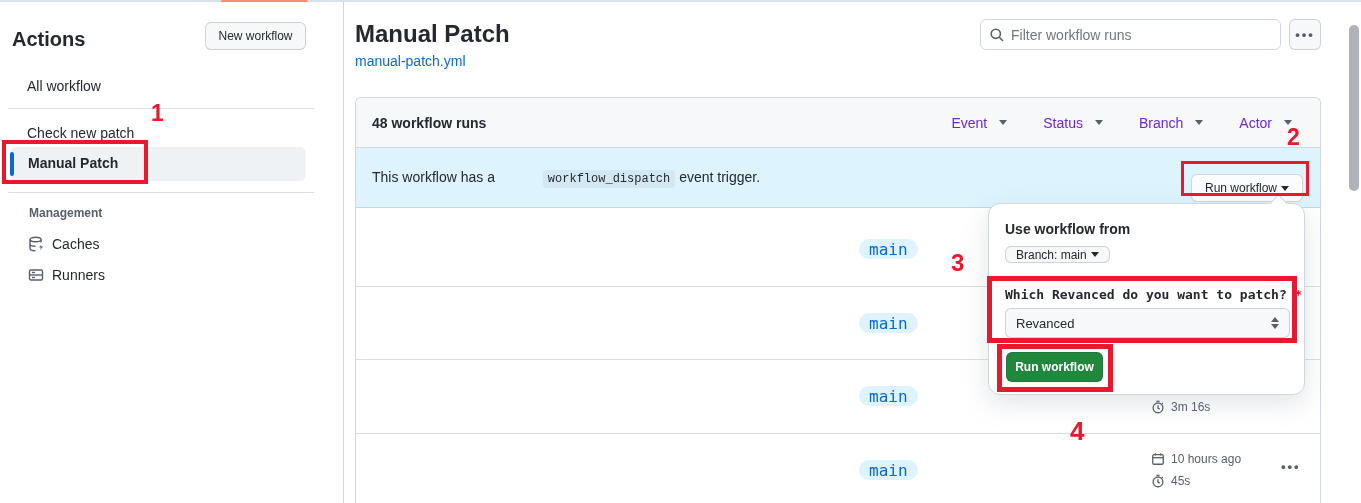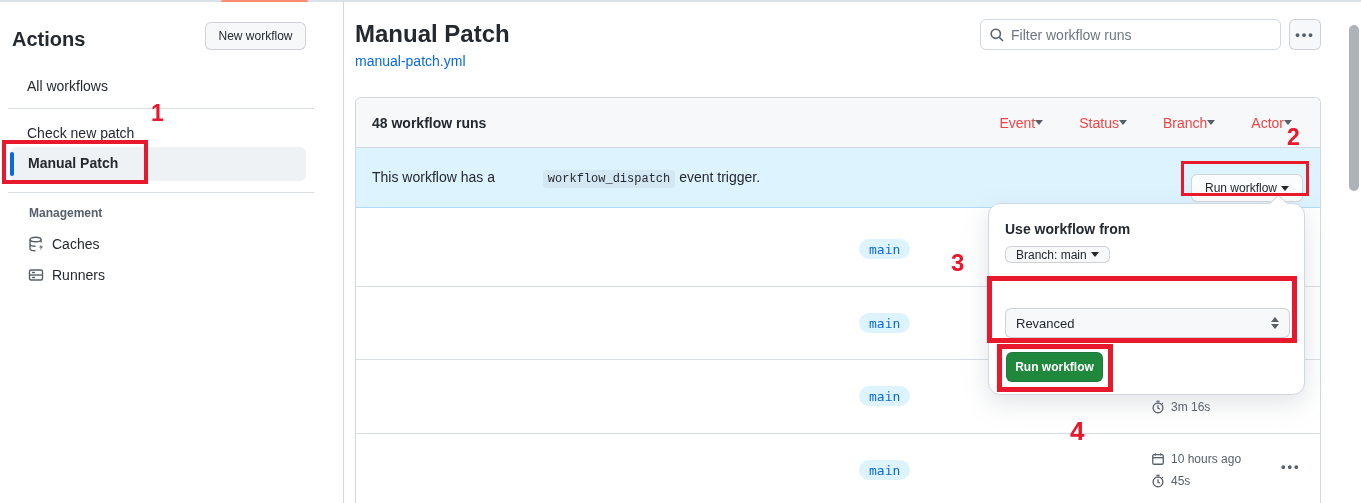--- a/index.html
+++ b/index.html
@@ -39,33 +39,33 @@
   .more-btn { left:1289px; top:19px; width:32px; height:31px; }
   .dots { letter-spacing:2px; font-weight:700; color:#57606a; font-size:13px; line-height:6px; }
 
   
   .runs-table { left:355px; top:97px; width:966px; height:406px; border:1px solid #d0d7de;
     border-bottom:none; border-radius:6px 6px 0 0; background:#fff; }
   .runs-header { position:absolute; left:0; top:0; width:100%; height:50px; background:#f6f8fa;
     border-bottom:1px solid #d0d7de; border-radius:6px 6px 0 0; display:flex; align-items:center; padding:0 16px; }
   .runs-count { font-size:14px; font-weight:600; }
   .filters { margin-left:auto; display:flex; gap:36px; margin-right:12px; }
-  .filter-item { display:flex; align-items:center; gap:0; font-size:14px; color:#ef4444; cursor:pointer; }
+  .filter-item { display:flex; align-items:center; gap:12px; font-size:14px; color:#6d28d9; cursor:pointer; }
   .caret { width:0; height:0; border-left:4px solid transparent; border-right:4px solid transparent;
     border-top:5px solid #57606a; display:inline-block; }
   .banner { position:absolute; left:0; top:50px; width:100%; height:60px; background:#ddf4ff;
     border-bottom:1px solid rgba(84,174,255,.35); display:flex; align-items:center; padding:0 16px; }
   .banner-text { font-size:14px; color:#24292f; }
   .code { font-family:Liberation Mono, monospace; font-size:12px; background:rgba(175,184,193,.2);
     padding:2px 5px; border-radius:4px;margin-left:44px; }
   .run-wf-dd { position:absolute; left:835px; top:76px; width:112px; height:28px; font-weight:500; background:#fbfcfd; }
   .row-border { position:absolute; left:0; width:100%; height:1px; background:#d8dee4; }
   .branch-badge { position:absolute; left:503px; height:20px; padding:0 10px; display:inline-flex; align-items:center;
     background:#ddf4ff; color:#0969da; border-radius:10px; font-family:"DejaVu Sans Mono", monospace;
-    font-size:13px; cursor:pointer; }
+    font-size:16px; cursor:pointer; }
   .meta { position:absolute; left:795px; display:flex; align-items:center; gap:6px;
     color:#57606a; font-size:12px; }
   .kebab { position:absolute; left:925px; color:#57606a; cursor:pointer; font-size:13px; }
 
   
   .popup { left:988px; top:203px; width:317px; height:192px; background:#fff; border:1px solid #d0d7de;
     border-radius:12px; box-shadow:0 8px 24px rgba(140,149,159,.25); z-index:10; }
   .popup .pointer { position:absolute; left:283px; top:-7px; width:13px; height:13px; background:#fff;
     border-left:1px solid #d0d7de; border-top:1px solid #d0d7de; transform:rotate(45deg); }
   .popup-heading { position:absolute; left:16px; top:17px; font-size:14px; font-weight:600; }
@@ -95,21 +95,21 @@
 </head>
 <body>
 
 <div class="abs topline"></div>
 <div class="abs tab-underline"></div>
 
 <div class="abs sidebar">
   <div class="abs sb-title">Actions</div>
   <button class="abs btn new-wf">New workflow</button>
 
-  <div class="abs sb-item" style="left:27px; top:76px;">All workflows</div>
+  <div class="abs sb-item" style="left:27px; top:76px;">All workflow</div>
   <div class="abs divider" style="left:8px; top:106px; width:306px;"></div>
   <div class="abs sb-item" style="left:27px; top:123px;">Check new patch</div>
 
   <div class="abs sb-selected">
     <span class="bar"></span>
     <span class="lbl">Manual Patch</span>
   </div>
 
   <div class="abs divider" style="left:8px; top:190px; width:306px;"></div>
   <div class="abs sb-section" style="left:29px; top:204px;">Management</div>
@@ -238,20 +238,24 @@
   <span class="kebab dots" style="top:366px;">•••</span>
 </div>
 
 <div class="abs popup">
   <div class="pointer"></div>
   <div class="popup-heading">Use workflow from</div>
   <button class="btn branch-btn">
     <span>Branch: main</span>
     <span class="caret" style="border-top-color:#24292f;"></span>
   </button>
+  <div class="input-label">
+    <span>Which Revanced do you want to patch?</span>
+    <span class="req">*</span>
+  </div>
   <div class="select">
     <span>Revanced</span>
     <span class="updown">
       <span class="tri-up"></span>
         <span class="tri-dn"></span>
     </span>
   </div>
   <button class="green-btn">Run workflow</button>
 </div>
 

